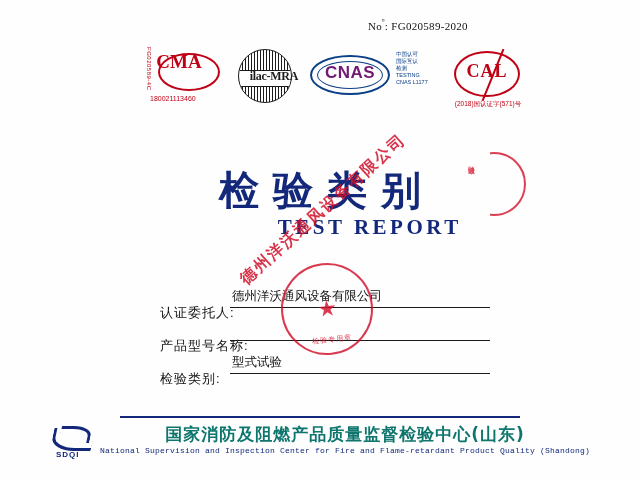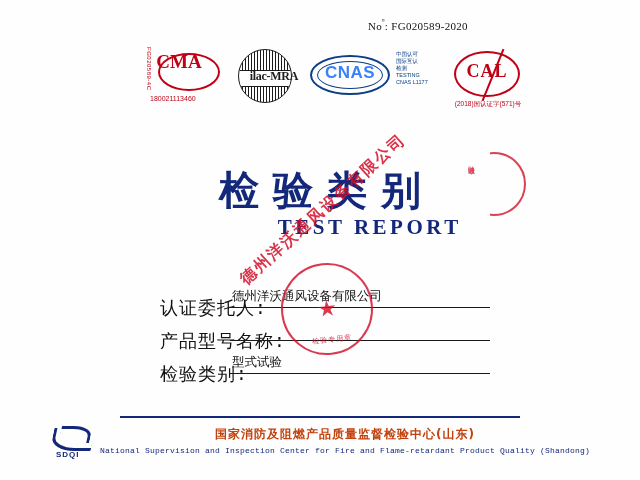--- a/index.html
+++ b/index.html
@@ -176,21 +176,21 @@
     box-sizing: border-box;
   }
   .cnas-text {
     position: absolute;
     left: 0;
     top: 14px;
     width: 84px;
     text-align: center;
     font-size: 17px;
     font-weight: bold;
-    color: #3b82f6;
+    color: #701a75;
     font-family: "Liberation Sans", sans-serif;
     letter-spacing: 0.5px;
   }
 
   
   .cnas-side {
     position: absolute;
     left: 256px;
     top: 6px;
     width: 44px;
@@ -288,26 +288,26 @@
     top: 288px;
     width: 330px;
   }
   .field-row {
     position: relative;
     height: 33px;
   }
   .field-label {
     position: absolute;
     left: 0;
-    top: 8px;
-    font-size: 18px;
+    top: 16px;
+    font-size: 13px;
     color: #111;
     letter-spacing: 1px;
     white-space: nowrap;
-    font-family: Liberation Mono, monospace;
+    font-family: Liberation Sans, sans-serif;
   }
   .field-value {
     position: absolute;
     left: 72px;
     top: 0;
     font-size: 12.5px;
     color: #111;
     white-space: nowrap;
     font-family: "DejaVu Sans", sans-serif;
   }
@@ -454,23 +454,23 @@
     position: absolute;
     left: 6px;
     top: 24px;
     font-size: 8px;
     font-weight: bold;
     color: #13287a;
     letter-spacing: 1px;
     font-family: "Liberation Sans", sans-serif;
   }
   .footer-cn {
-    font-size: 12px;
-    font-weight: bold;
-    color: #c2410c;
+    font-size: 17px;
+    font-weight: bold;
+    color: #0f766e;
     letter-spacing: 1px;
     font-family: "DejaVu Sans", sans-serif;
     line-height: 20px;
   }
   .footer-en {
     font-size: 8px;
     color: #13287a;
     letter-spacing: 0.2px;
     font-family: Liberation Mono, monospace;
     margin-top: 2px;

